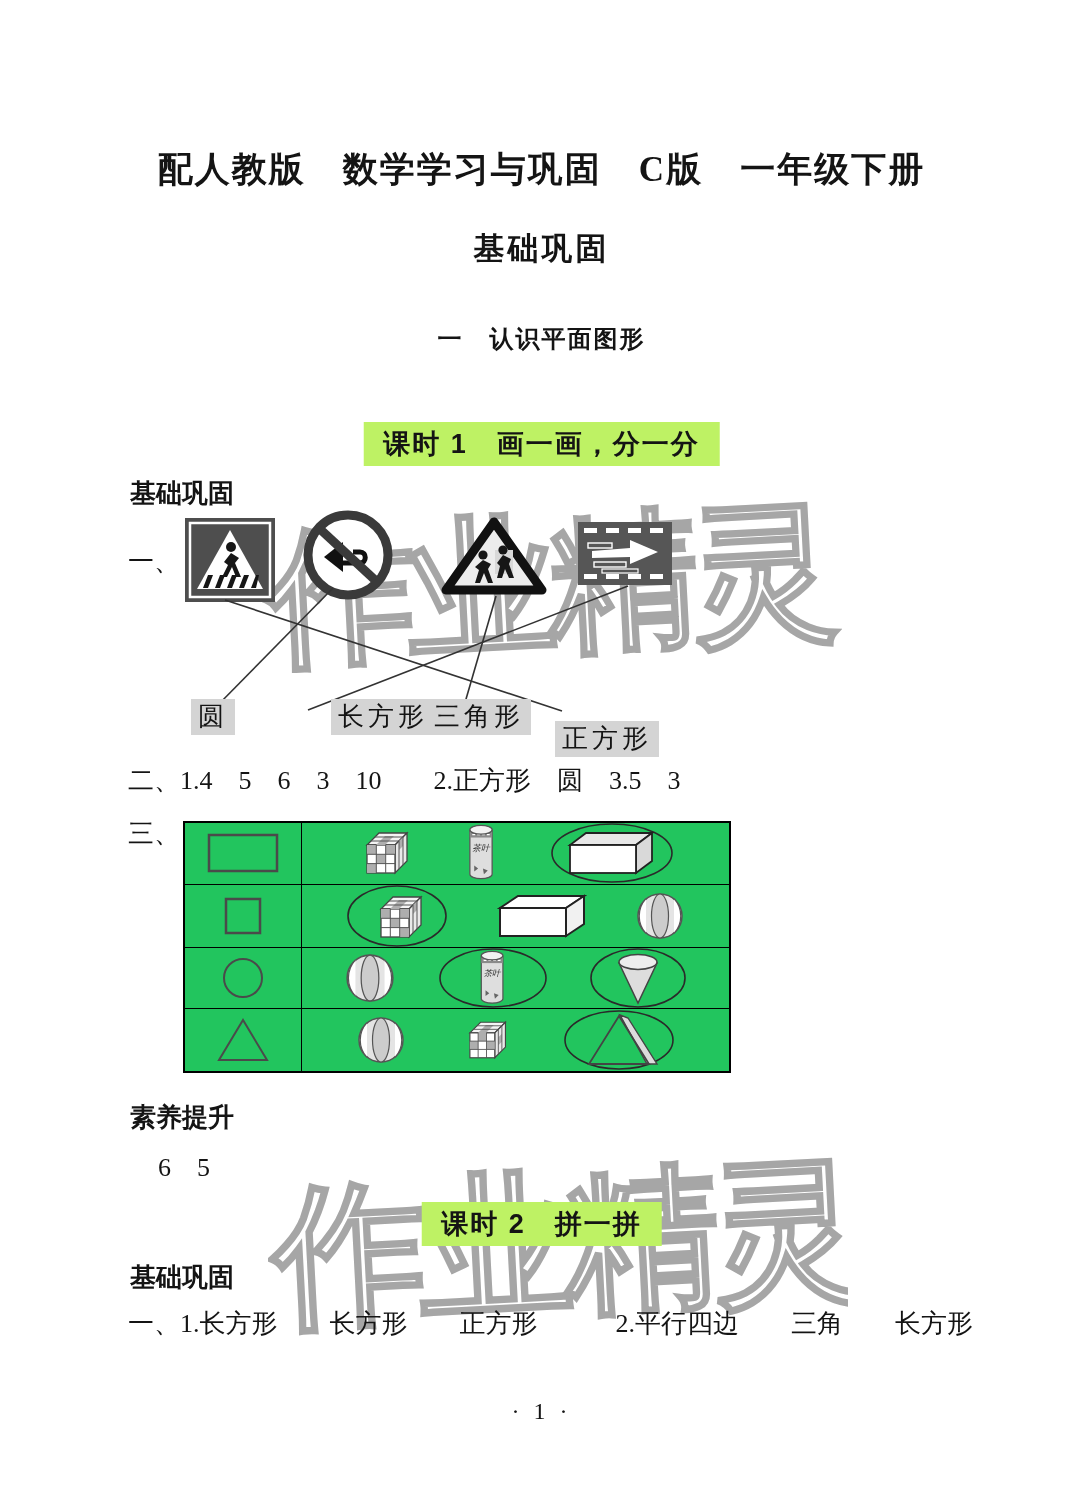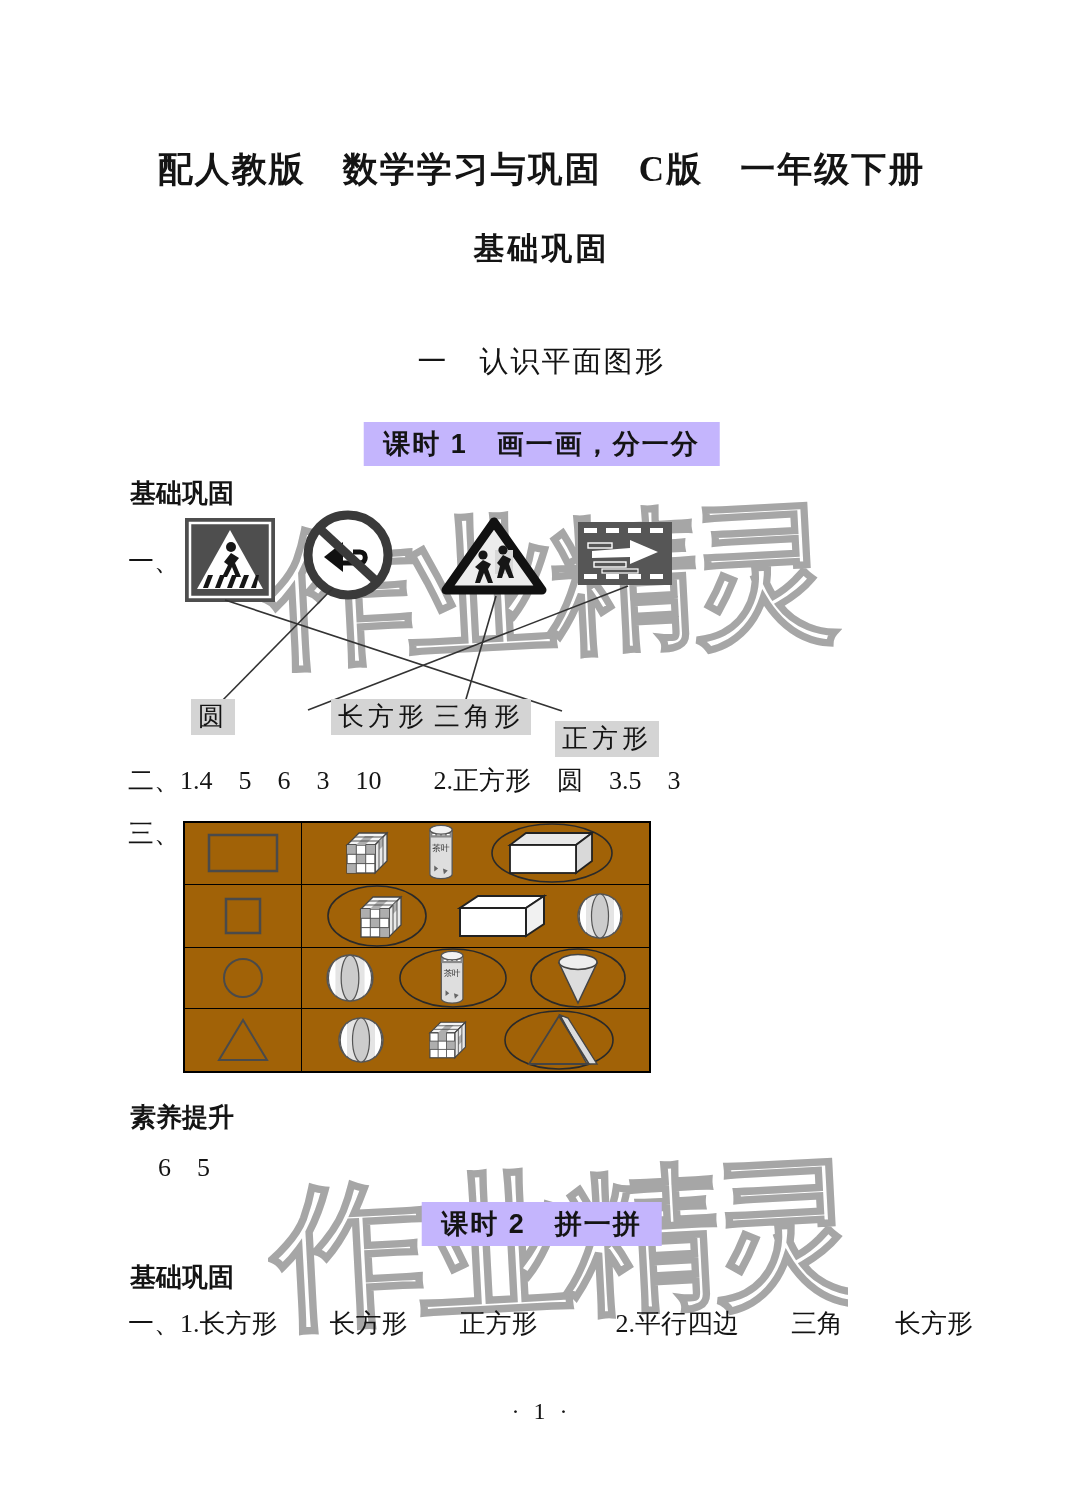--- a/index.html
+++ b/index.html
@@ -6,38 +6,39 @@
   #page{
     position:relative;width:1083px;height:1508px;background:#ffffff;
     margin:0 auto;overflow:hidden;
     font-family:"Liberation Serif","DejaVu Serif",serif;color:#141414;
   }
   .abs{position:absolute;}
   .ctr{left:0;right:0;text-align:center;}
   .pre{white-space:pre;}
   #main-title{top:146px;font-size:35px;font-weight:bold;letter-spacing:2px;}
   #answers-heading{top:228px;font-size:31px;font-weight:bold;letter-spacing:3px;}
-  #chapter-heading{top:342px;font-size:29px;font-weight:normal;letter-spacing:2px;}
+  #chapter-heading{top:323px;font-size:24px;font-weight:bold;letter-spacing:2px;}
   .lesson-header{
-    left:50%;transform:translateX(-50%);background:#c4b5fd;
+    left:50%;transform:translateX(-50%);background:#bef264;
     font-size:27px;font-weight:bold;padding:4px 20px;letter-spacing:2px;
     font-family:"Liberation Sans","DejaVu Sans",sans-serif;white-space:pre;
   }
   .section-label{font-size:26px;font-family:"Liberation Sans","DejaVu Sans",sans-serif;font-weight:bold;}
   .body-line{font-size:26px;line-height:1.25;}
   .match-label{
     background:#d4d4d4;font-size:26px;padding:3px 7px;line-height:1.15;
     letter-spacing:4px;white-space:pre;
   }
   .wm{pointer-events:none;}
   #shape-table{
-    left:183px;top:821px;width:468px;height:252px;
+    left:183px;top:821px;width:548px;height:252px;
     border:2.5px solid #000;box-sizing:border-box;
     display:grid;grid-template-columns:117px 1fr;grid-template-rows:repeat(4,1fr);
-    background:#a16207;
+    background:#22c55e;
+    font-style:italic;
   }
   .t-cell{border-right:1.5px solid #000;border-bottom:1.5px solid #000;
     display:flex;align-items:center;justify-content:center;}
   .t-cell.last-col{border-right:none;}
   .t-cell.last-row{border-bottom:none;}
   .cell-items{display:flex;align-items:center;justify-content:space-evenly;width:100%;}
   #page-number{top:1398px;font-size:24px;letter-spacing:4px;}
   svg{display:block;}
 </style>
 </head>

